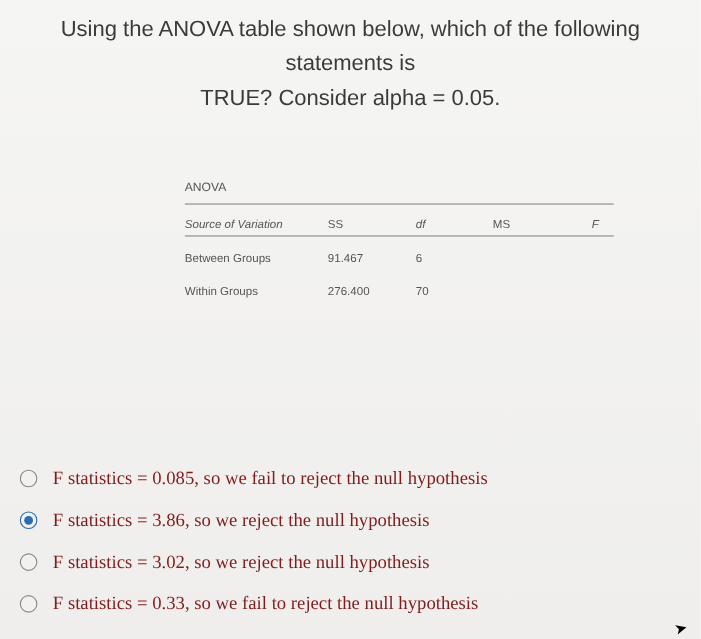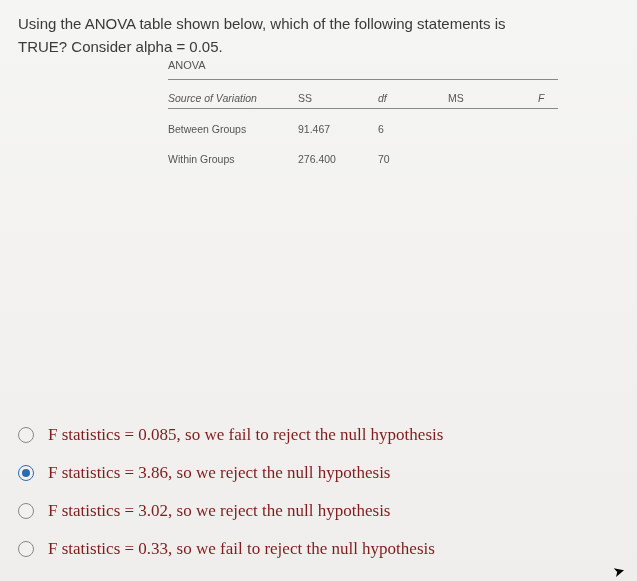--- a/index.html
+++ b/index.html
@@ -10,23 +10,25 @@
     body {
       width: 637px;
       height: 581px;
       background: linear-gradient(to bottom, #f5f5f3 0%, #efeeec 100%);
       font-family: -apple-system, BlinkMacSystemFont, 'Segoe UI', Arial, sans-serif;
       color: #333;
       padding: 12px 18px 8px 18px;
       position: relative;
     }
     .question-text {
-      font-size: 15px;
+      font-size: 20px;
       color: #3a3a3a;
       line-height: 1.55;
+      margin-bottom: 60px;
+      text-align: center;
     }
     .anova-table {
       margin-left: 150px;
       margin-bottom: 74px;
       font-size: 11px;
       color: #555;
     }
     .anova-title {
       font-size: 11px;
       color: #555;

